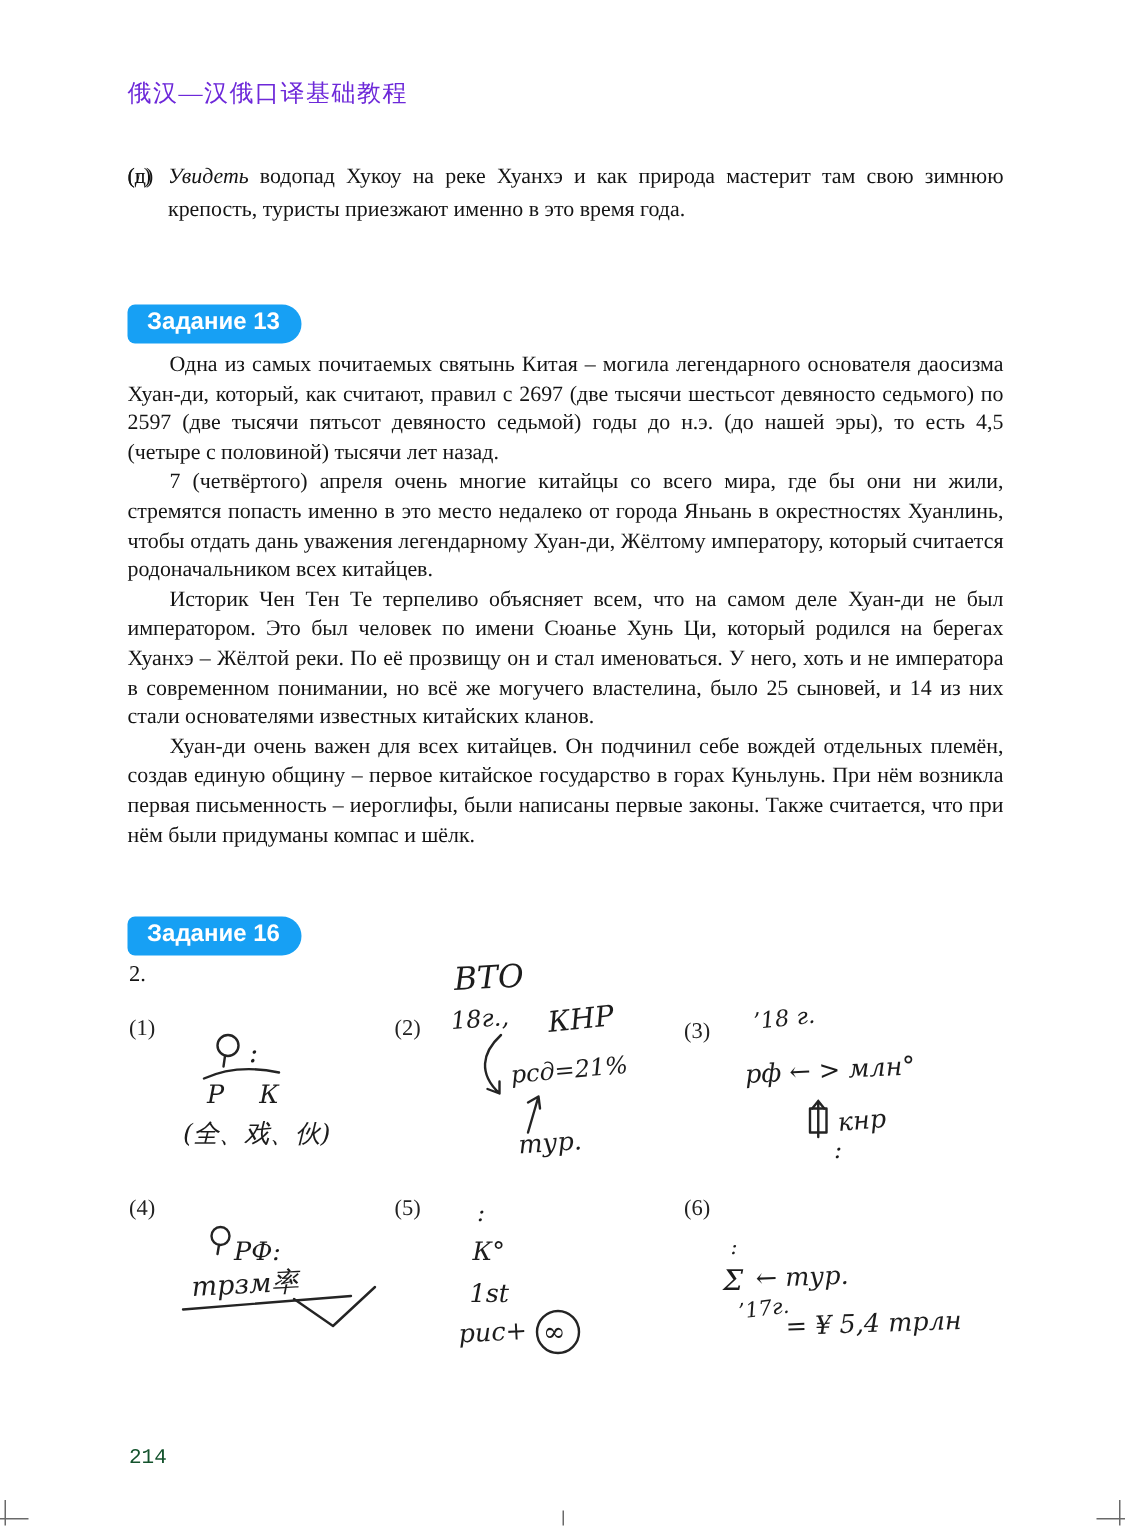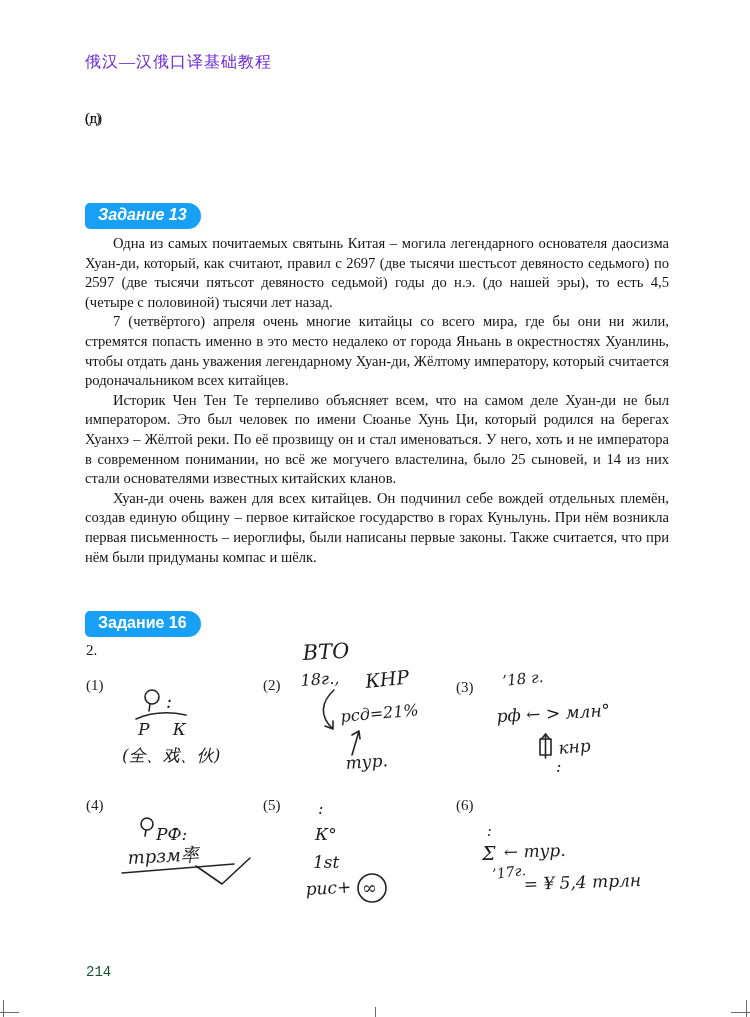--- a/index.html
+++ b/index.html
@@ -18,21 +18,21 @@
   .answer .lbl { position: absolute; left: 0; top: 0; }
 
   .badge {
     position: absolute; left: 85px;
     background: #17a0f4; color: #ffffff;
     font-family: "Liberation Sans", sans-serif; font-weight: bold;
     font-size: 16px; line-height: 1;
     padding: 4px 14px 6px 13px;
     border-radius: 5px 13px 13px 5px;
   }
-  .badge.b13 { top: 203px; font-style: italic; }
+  .badge.b13 { top: 203px; }
   .badge.b14 { top: 611px; }
 
   .t13 { position: absolute; left: 85px; top: 234px; width: 584px;
     font-size: 14.6px; line-height: 19.6px; text-align: justify; }
   .t13 p { text-indent: 28px; }
 
   .exnum { position: absolute; left: 86px; top: 642px; font-size: 15px; }
 
   .notes-svg { position: absolute; left: 0; top: 618px; width: 750px; height: 330px; }
   .hw { font-family: "DejaVu Serif", serif; font-style: italic; fill: #1c1c1c; }
@@ -48,20 +48,21 @@
 <body>
 
 <div class="book-header">俄汉—汉俄口译基础教程</div>
 
 <div class="answers">
   <div class="answer">
     <span class="lbl">(г)</span>
   </div>
   <div class="answer">
     <span class="lbl">(д)</span>
+    <span><em>Увидеть</em><span> водопад Хукоу на реке Хуанхэ и как природа мастерит там свою зимнюю крепость, туристы приезжают именно в это время года.</span></span>
   </div>
 </div>
 
 <div class="badge b13">Задание 13</div>
 
 <div class="t13">
   <p>Одна из самых почитаемых святынь Китая – могила легендарного основателя даосизма Хуан-ди, который, как считают, правил с 2697 (две тысячи шестьсот девяносто седьмого) по 2597 (две тысячи пятьсот девяносто седьмой) годы до н.э. (до нашей эры), то есть 4,5 (четыре с половиной) тысячи лет назад.</p>
   <p>7 (четвёртого) апреля очень многие китайцы со всего мира, где бы они ни жили, стремятся попасть именно в это место недалеко от города Яньань в окрестностях Хуанлинь, чтобы отдать дань уважения легендарному Хуан-ди, Жёлтому императору, который считается родоначальником всех китайцев.</p>
   <p>Историк Чен Тен Те терпеливо объясняет всем, что на самом деле Хуан-ди не был императором. Это был человек по имени Сюанье Хунь Ци, который родился на берегах Хуанхэ – Жёлтой реки. По её прозвищу он и стал именоваться. У него, хоть и не императора в современном понимании, но всё же могучего властелина, было 25 сыновей, и 14 из них стали основателями известных китайских кланов.</p>
   <p>Хуан-ди очень важен для всех китайцев. Он подчинил себе вождей отдельных племён, создав единую общину – первое китайское государство в горах Куньлунь. При нём возникла первая письменность – иероглифы, были написаны первые законы. Также считается, что при нём были придуманы компас и шёлк.</p>

